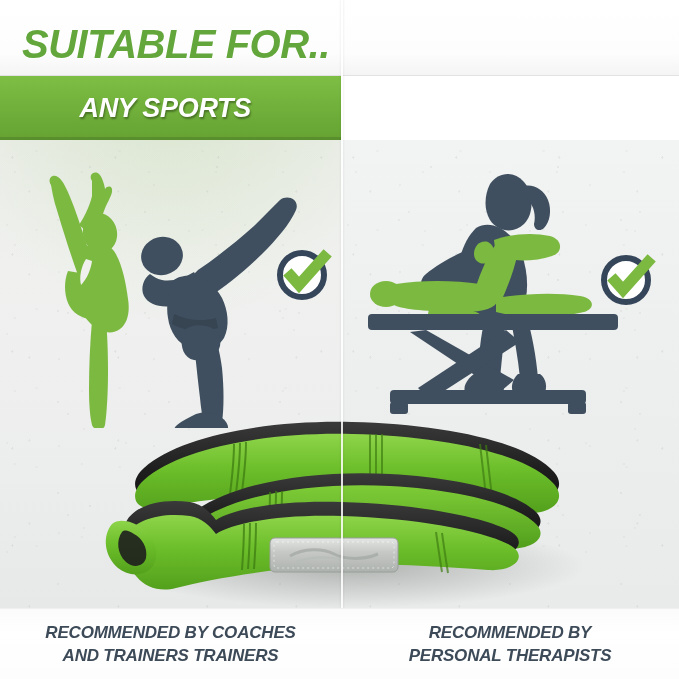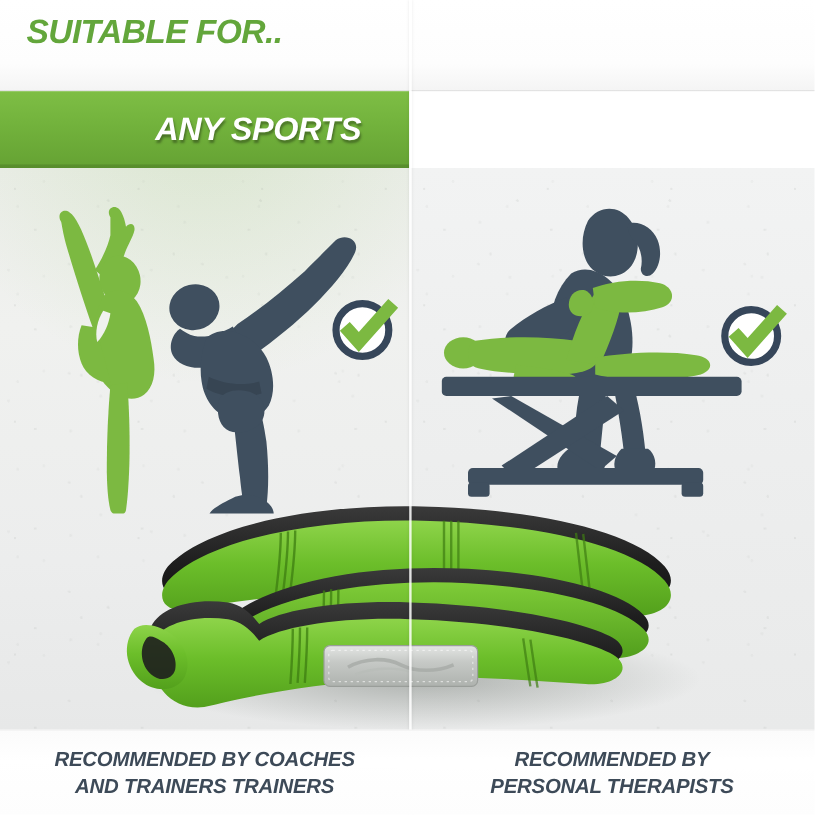--- a/index.html
+++ b/index.html
@@ -14,22 +14,22 @@
   .title-bar{
     position:absolute;left:0;top:0;width:679px;height:76px;
     background:linear-gradient(180deg,#ffffff 0%,#fdfdfd 70%,#f4f4f4 100%);
     z-index:6;
   }
   .title-bar:after{
     content:"";position:absolute;left:0;bottom:0;width:679px;height:1px;
     background:rgba(0,0,0,.07);
   }
   .title-text{
-    position:absolute;left:22px;top:11px;
-    font-size:28px;font-weight:bold;font-style:italic;
+    position:absolute;left:22px;top:22px;
+    font-size:40px;font-weight:bold;font-style:italic;
     letter-spacing:-.5px;
     color:#63a63b;
     white-space:nowrap;
     text-shadow:0 1px 0 rgba(255,255,255,.9);
   }
 
   
   .banner{
     position:absolute;top:76px;height:64px;z-index:6;
     display:flex;align-items:center;
@@ -44,21 +44,21 @@
     left:341px;width:338px;
     background:linear-gradient(180deg,#4b5b6b 0%,#424f5e 45%,#3a4755 100%);
     justify-content:flex-start;
   }
   .banner-label{
     font-size:27px;font-weight:bold;font-style:italic;
     color:#ffffff;white-space:nowrap;
     letter-spacing:-.3px;
     text-shadow:1px 2px 2px rgba(0,0,0,.35);
   }
-  .banner-left .banner-label{padding-right:40px;}
+  .banner-left .banner-label{padding-right:90px;}
   .banner-right .banner-label{padding-left:20px;}
   .banner:after{
     content:"";position:absolute;left:0;bottom:0;width:100%;height:3px;
     background:rgba(0,0,0,.12);
   }
 
   
   .panel{
     position:absolute;top:140px;height:468px;z-index:1;
   }

